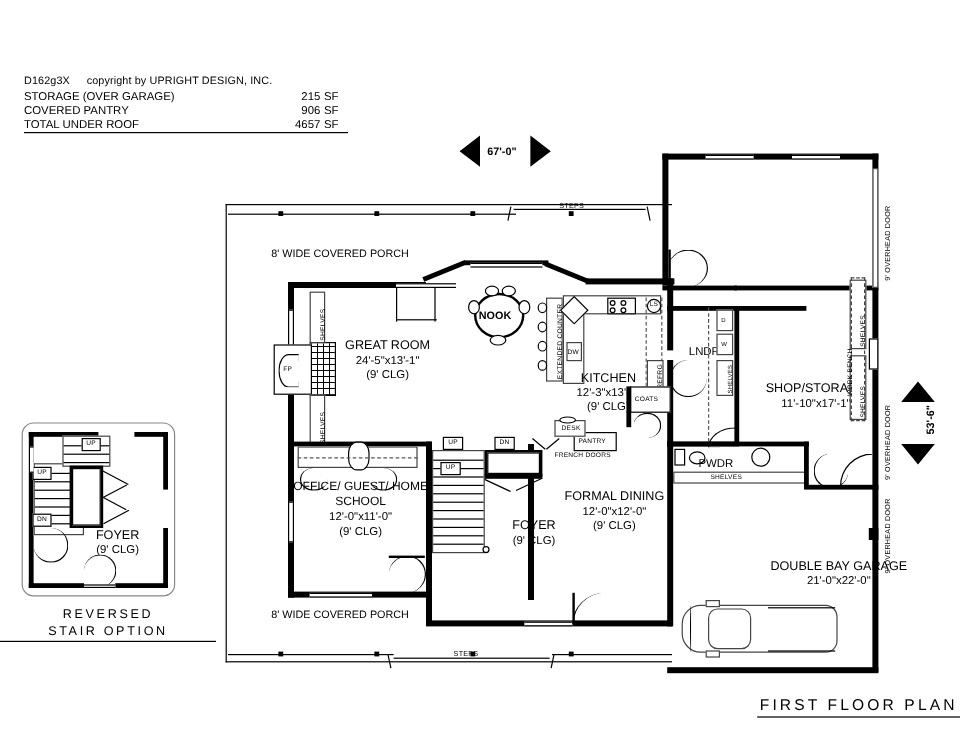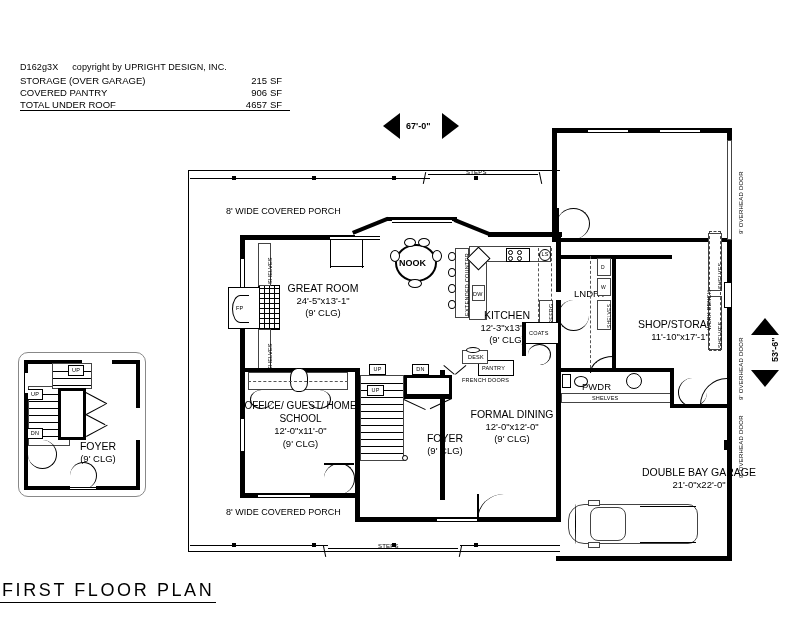--- a/index.html
+++ b/index.html
@@ -172,22 +172,22 @@
     border: 1px solid #000;
     box-sizing: border-box;
   }
 
   
   #plan-footer {
     position: absolute;
     left: 0;
     top: 580px;
     width: 800px;
-    text-align: left;
-    font-size: 18px;
+    text-align: right;
+    font-size: 13px;
     letter-spacing: 2.6px;
   }
   #plan-footer span { border-bottom: 1px solid #000; padding: 0 2px 2px 2px; }
 
   #reversed-caption {
     position: absolute;
     left: 0px;
     top: 505px;
     width: 180px;
     text-align: center;
@@ -553,18 +553,22 @@
 
   <div class="arc tr" style="left:70px; top:462px; width:26px; height:26px; border-left:none; border-bottom:none;"></div>
   <div class="opening" style="left:70px; top:487px; width:26px; height:3px;"></div>
   <div class="opening" style="left:25px; top:372px; width:3px; height:22px; border-left:none; border-right:none;"></div>
 
   <div class="room-name" style="left:58px; top:440px; width:80px;">
     <div>FOYER</div>
     <div class="clg">(9' CLG)</div>
   </div>
 
+  <div id="reversed-caption">
+    <div>REVERSED</div>
+    <div class="u">STAIR OPTION</div>
+  </div>
 
   <div id="plan-footer">
     <span>FIRST FLOOR PLAN</span>
   </div>
 
 </div>
 
 </body></html>

